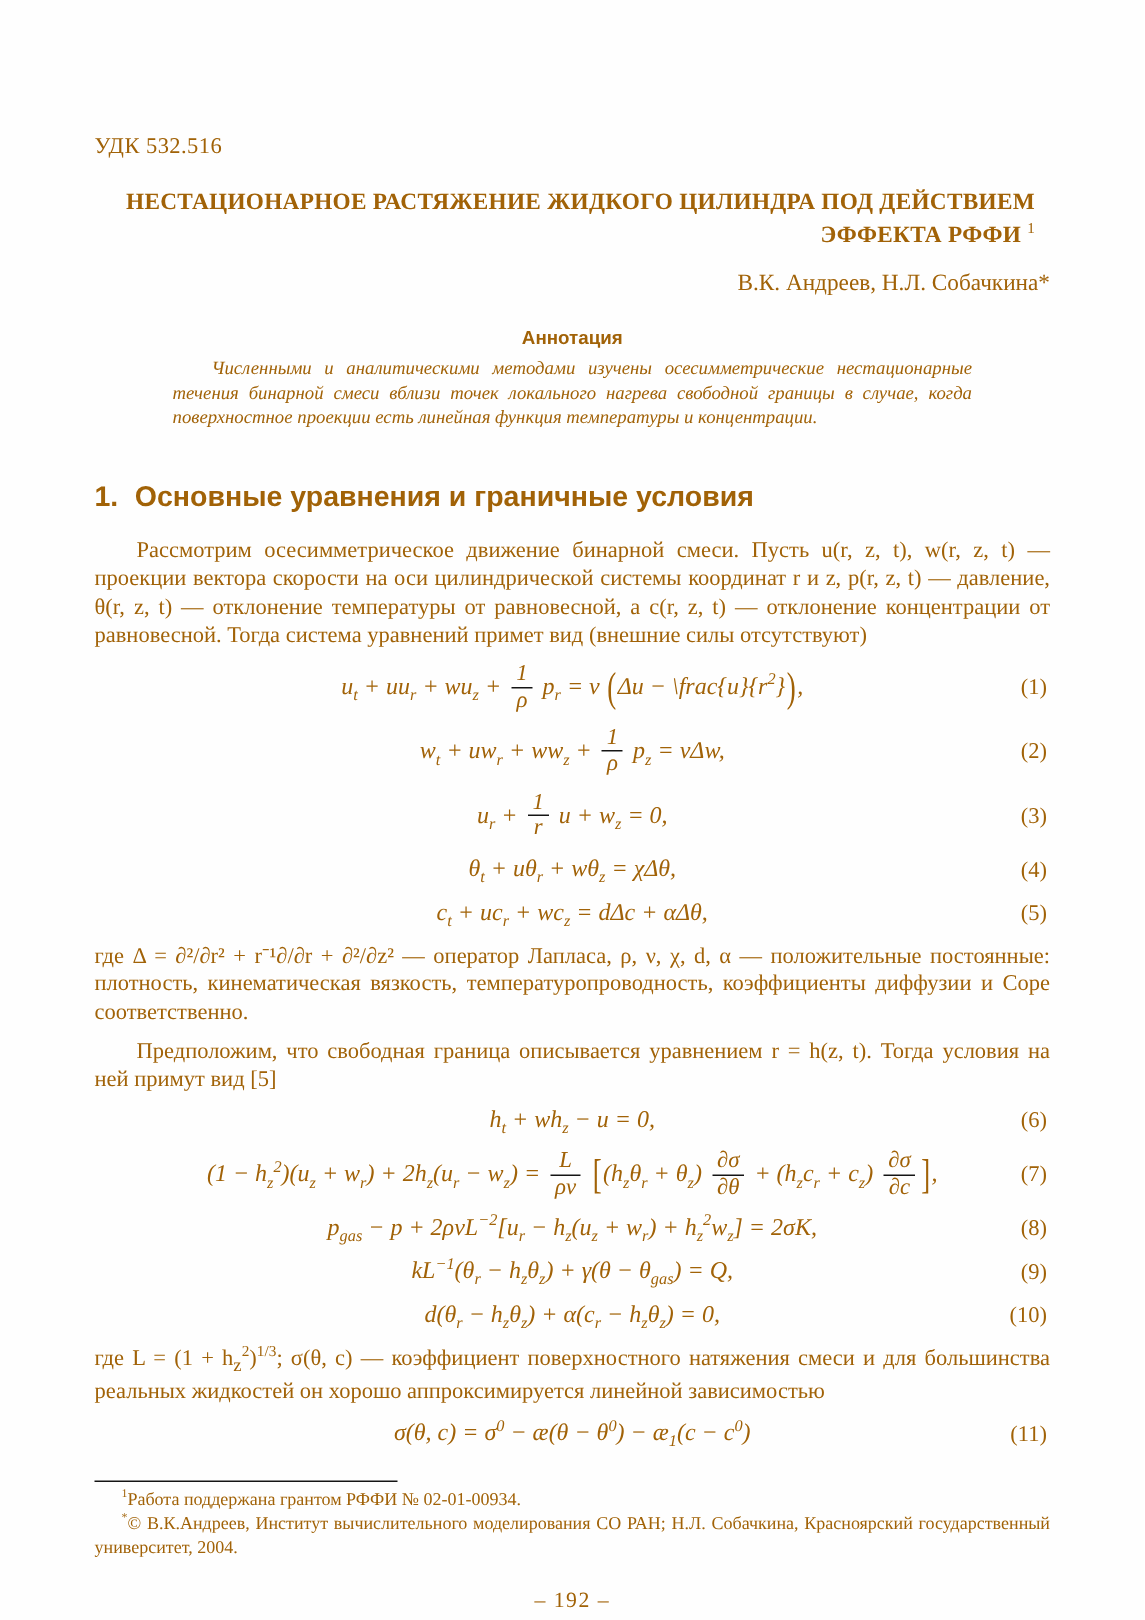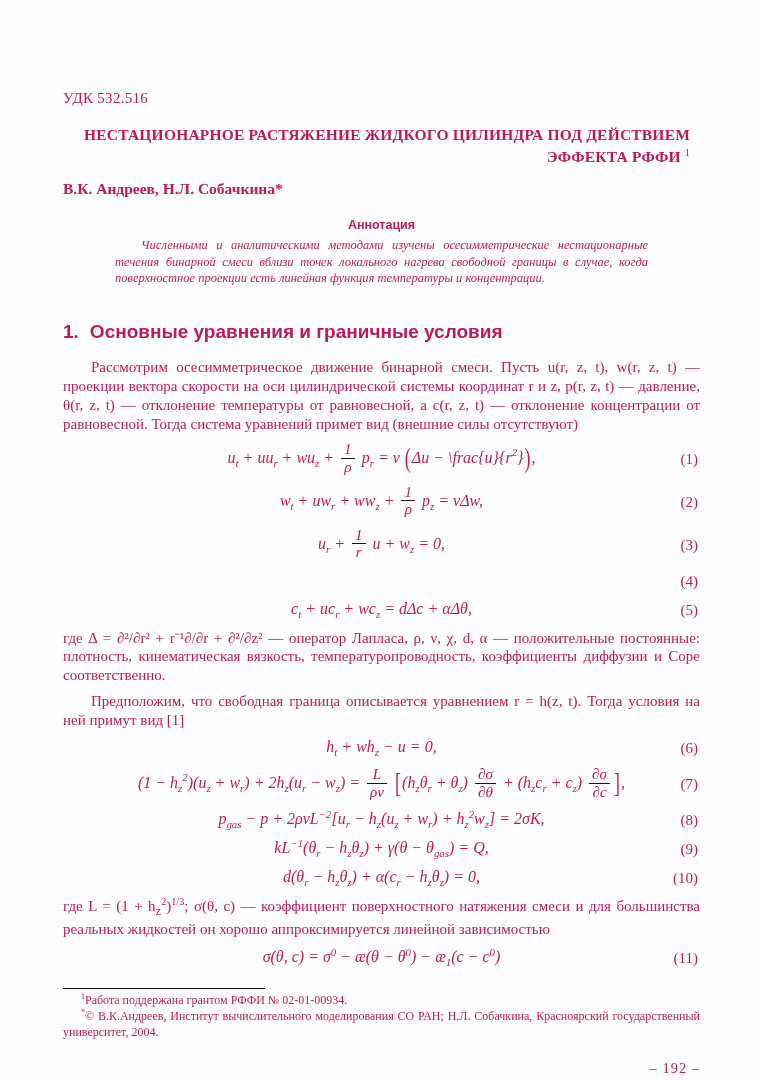--- a/index.html
+++ b/index.html
@@ -1,29 +1,29 @@
 <!DOCTYPE html>
 <html><head>
 <meta charset="utf-8">
 <style>
   html,body{margin:0;padding:0;background:#ffffff;}
   .page{
     width:763px;height:1080px;box-sizing:border-box;
     padding:90px 63px 0 63px;
-    background:#fefefe;color:#be185d;
+    background:#fefefe;color:#a16207;
     font-family:"Liberation Serif", serif;
     overflow:hidden;position:relative;
   }
   .udk{font-size:15px;letter-spacing:0.3px;}
   .title{
     text-align:right;font-size:15.5px;font-weight:bold;
     margin:18px 10px 0;line-height:1.35;letter-spacing:0.2px;
   }
   .title sup{font-weight:normal;font-size:10px;}
-  .authors{text-align:left;font-weight:bold;font-size:15.5px;margin-top:12px;}
+  .authors{text-align:right;font-weight:normal;font-size:15.5px;margin-top:12px;}
   .abs-head{
     text-align:center;font-family:"Liberation Sans", sans-serif;
     font-weight:bold;font-size:12.5px;margin-top:20px;
   }
   .abstract{
     font-style:italic;font-size:12.5px;line-height:1.32;
     text-align:justify;margin:5px 52px 0;text-indent:26px;
   }
   .section{
     font-family:"Liberation Sans", sans-serif;font-weight:bold;
@@ -56,21 +56,21 @@
   }
   .fn-rule{
     border:none;border-top:1.5px solid #141414;
     width:202px;margin:20px 0 4px 0;
   }
   .footnote{
     font-size:12px;line-height:1.3;text-align:justify;
     margin:1px 0 0;text-indent:18px;
   }
   .footnote sup{font-size:66%;line-height:0;}
-  .pageno{text-align:right;font-size:14.5px;margin-top:20px;letter-spacing:1px;}
+  .pageno{text-align:center;font-size:14.5px;margin-top:20px;letter-spacing:1px;}
 </style>
 </head>
 <body>
 
 <main class="page">
 
   <div class="udk">УДК 532.516</div>
 
   <h1 class="title"><span>НЕСТАЦИОНАРНОЕ РАСТЯЖЕНИЕ ЖИДКОГО ЦИЛИНДРА ПОД ДЕЙСТВИЕМ</span><br>
     <span>ЭФФЕКТА РФФИ</span> <sup>1</sup>
@@ -91,29 +91,30 @@
   </div>
   <div class="eqrow">
     <span class="eq-math">w<sub>t</sub> + uw<sub>r</sub> + ww<sub>z</sub> + <span class="frac"><span class="fnum">1</span><span class="fden">ρ</span></span> p<sub>z</sub> = νΔw,</span>
     <span class="eq-num">(2)</span>
   </div>
   <div class="eqrow">
     <span class="eq-math">u<sub>r</sub> + <span class="frac"><span class="fnum">1</span><span class="fden">r</span></span> u + w<sub>z</sub> = 0,</span>
     <span class="eq-num">(3)</span>
   </div>
   <div class="eqrow">
+    <span class="eq-math">θ<sub>t</sub> + uθ<sub>r</sub> + wθ<sub>z</sub> = χΔθ,</span>
     <span class="eq-num">(4)</span>
   </div>
   <div class="eqrow">
     <span class="eq-math">c<sub>t</sub> + uc<sub>r</sub> + wc<sub>z</sub> = dΔc + αΔθ,</span>
     <span class="eq-num">(5)</span>
   </div>
 
   <p class="body noindent">где Δ = ∂²/∂r² + r⁻¹∂/∂r + ∂²/∂z² — оператор Лапласа, ρ, ν, χ, d, α — положительные постоянные: плотность, кинематическая вязкость, температуропроводность, коэффициенты диффузии и Соре соответственно.</p>
-  <p class="body indent">Предположим, что свободная граница описывается уравнением r = h(z, t). Тогда условия на ней примут вид [1]</p>
+  <p class="body indent">Предположим, что свободная граница описывается уравнением r = h(z, t). Тогда условия на ней примут вид [5]</p>
 
   <div class="eqrow">
     <span class="eq-math">h<sub>t</sub> + wh<sub>z</sub> − u = 0,</span>
     <span class="eq-num">(6)</span>
   </div>
   <div class="eqrow">
     <span class="eq-math">(1 − h<sub>z</sub><sup>2</sup>)(u<sub>z</sub> + w<sub>r</sub>) + 2h<sub>z</sub>(u<sub>r</sub> − w<sub>z</sub>) = <span class="frac"><span class="fnum">L</span><span class="fden">ρν</span></span> <span class="bigb">[</span>(h<sub>z</sub>θ<sub>r</sub> + θ<sub>z</sub>) <span class="frac"><span class="fnum">∂σ</span><span class="fden">∂θ</span></span> + (h<sub>z</sub>c<sub>r</sub> + c<sub>z</sub>) <span class="frac"><span class="fnum">∂σ</span><span class="fden">∂c</span></span><span class="bigb">]</span>,</span>
     <span class="eq-num">(7)</span>
   </div>
   <div class="eqrow">

